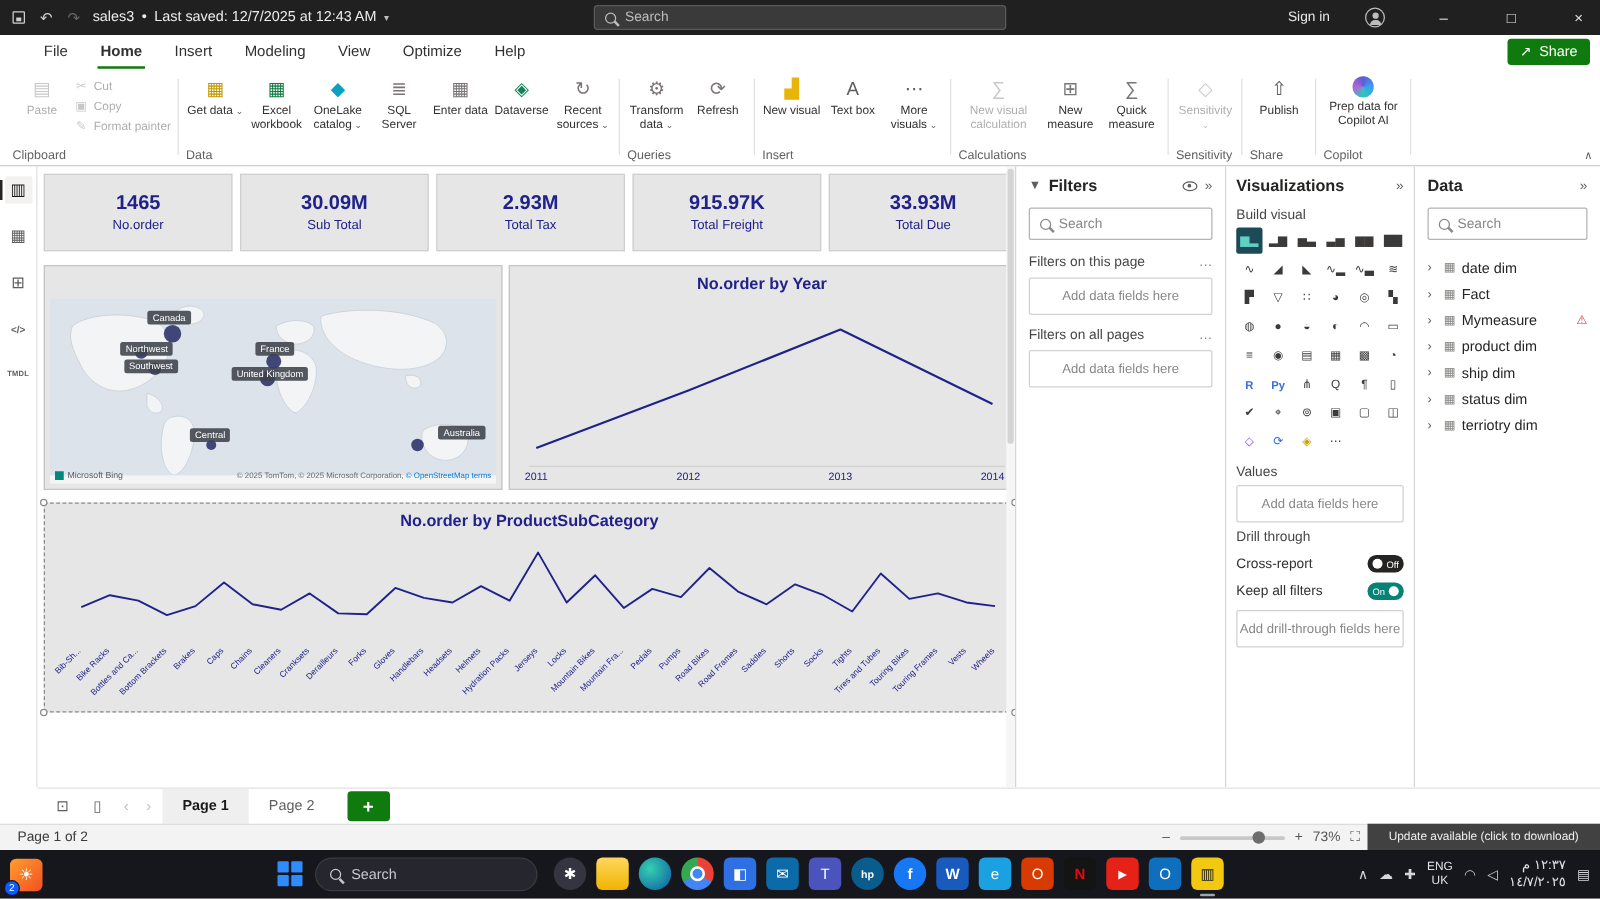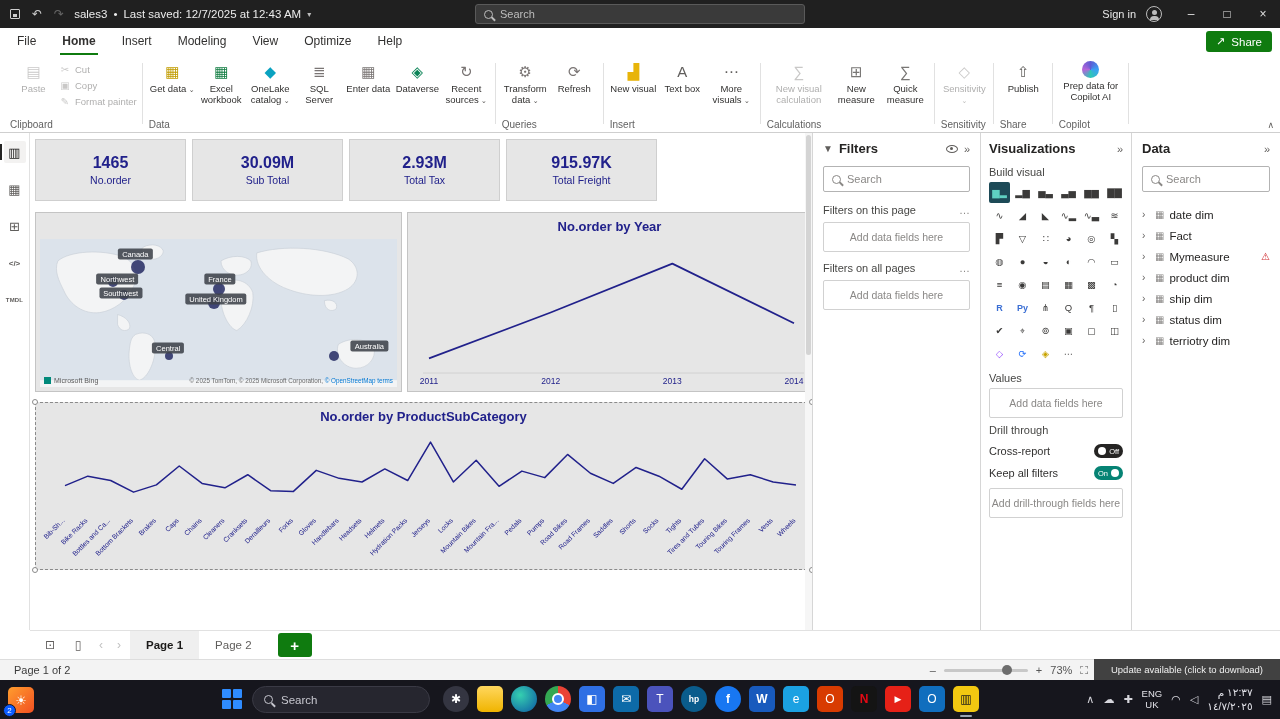--- a/index.html
+++ b/index.html
@@ -9,31 +9,31 @@
 
 
 .titlebar{position:absolute;top:0;left:0;right:0;height:28px;background:#202020;color:#e8e8e8;display:flex;align-items:center;z-index:20}
 .tb-icons{display:flex;align-items:center;gap:12px;padding:0 10px}
 .floppy{width:10px;height:10px;border:1.2px solid #cfcfcf;border-radius:1px;position:relative}
 .floppy::after{content:"";position:absolute;left:2px;right:2px;bottom:1px;height:3px;background:#cfcfcf}
 .tb-glyph{font-size:12px;color:#cfcfcf}
 .tb-title{font-size:11.5px;color:#ececec;display:flex;align-items:center;gap:6px}
 .tb-caret{font-size:8px;color:#bdbdbd}
 .tb-search{position:absolute;left:50%;transform:translateX(-50%);top:4px;width:330px;height:20px;background:#3a3a3a;border:1px solid #5a5a5a;border-radius:3px;display:flex;align-items:center;gap:7px;padding:0 8px;color:#bdbdbd;font-size:11px}
-.tb-right{position:absolute;right:0;top:0;height:28px;display:flex;align-items:center;gap:2px}
+.tb-right{position:absolute;right:0;top:0;height:28px;display:flex;align-items:center;gap:20px}
 .tb-signin{font-size:11px;margin-right:8px}
 .person{width:16px;height:16px;border-radius:50%;border:1px solid #bdbdbd;position:relative;margin-right:10px}
 .person::before{content:"";position:absolute;left:4.5px;top:2.5px;width:5px;height:5px;border-radius:50%;background:#bdbdbd}
 .person::after{content:"";position:absolute;left:2.5px;bottom:1px;width:9px;height:4px;border-radius:4px 4px 0 0;background:#bdbdbd}
 .win-btn{width:34px;height:28px;display:flex;align-items:center;justify-content:center;font-size:12px;color:#e0e0e0}
 .lens{position:relative;width:9px;height:9px;border:1.5px solid currentColor;border-radius:50%;display:inline-block;flex:none}
 .lens::after{content:"";position:absolute;width:5px;height:1.5px;background:currentColor;transform:rotate(45deg);right:-4px;bottom:-2px}
 
 
-.menubar{position:absolute;top:28px;left:0;right:0;height:27px;background:#fff;display:flex;align-items:center;padding-left:4px;z-index:19}
+.menubar{position:absolute;top:28px;left:0;right:0;height:27px;background:#fff;display:flex;align-items:center;padding-left:22px;z-index:19}
 .menu-item{padding:0 13px;font-size:12px;height:27px;line-height:27px;color:#323130;position:relative;cursor:default}
 .menu-item.active{font-weight:700}
 .menu-item.active::after{content:"";position:absolute;left:11px;right:11px;bottom:0;height:2.5px;background:#0f7b0f}
 .share-btn{position:absolute;right:8px;top:3px;height:21px;background:#0f7b0f;color:#fff;border-radius:3px;display:flex;align-items:center;gap:6px;padding:0 10px;font-size:11.5px}
 .share-arrow{font-size:11px}
 
 
 .ribbon{position:absolute;top:55px;left:0;right:0;height:78px;background:#fff;border-bottom:1px solid #cfcfcf;display:flex;align-items:stretch;padding-left:4px;z-index:18}
 .rib-group{display:flex;flex-direction:column;justify-content:space-between;padding:3px 6px 0;position:relative}
 .rib-group::after{content:"";position:absolute;right:0;top:8px;bottom:8px;width:1px;background:#e1e1e1}
@@ -363,20 +363,24 @@
           <div class="kpi-value">30.09M</div>
           <div class="kpi-label">Sub Total</div>
         </div>
         <div class="kpi">
           <div class="kpi-value">2.93M</div>
           <div class="kpi-label">Total Tax</div>
         </div>
         <div class="kpi">
           <div class="kpi-value">915.97K</div>
           <div class="kpi-label">Total Freight</div>
+        </div>
+        <div class="kpi">
+          <div class="kpi-value">33.93M</div>
+          <div class="kpi-label">Total Due</div>
         </div>
       </div>
 
     <div class="visual v-map">
       <div class="map-area" id="mapArea">
         <svg class="map-svg" viewBox="0 0 359 152" preserveAspectRatio="none">
           <rect x="0" y="0" width="359" height="152" fill="#dce3eb"></rect>
           <path d="M18,22 C30,12 62,10 84,18 C96,24 100,36 94,48 C88,62 74,72 60,74 C44,76 30,66 24,52 C19,42 14,32 18,22 Z" fill="#f3f4f5" stroke="#c5ccd4" stroke-width="0.6"></path>
           <path d="M104,8 C112,4 122,6 124,12 C124,18 116,22 108,20 C102,17 100,12 104,8 Z" fill="#f3f4f5" stroke="#c5ccd4" stroke-width="0.6"></path>
           <path d="M78,76 C86,78 92,84 90,90 C86,94 80,92 78,86 Z" fill="#f3f4f5" stroke="#c5ccd4" stroke-width="0.6"></path>

